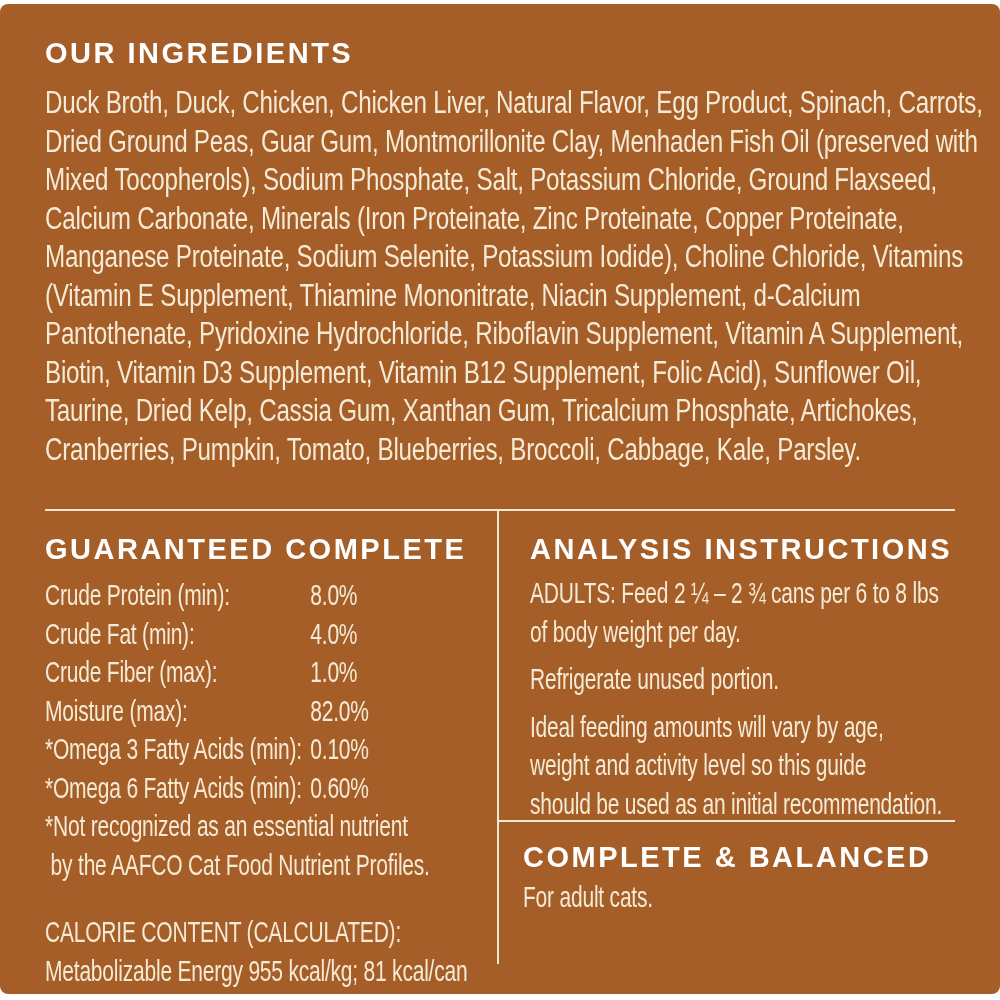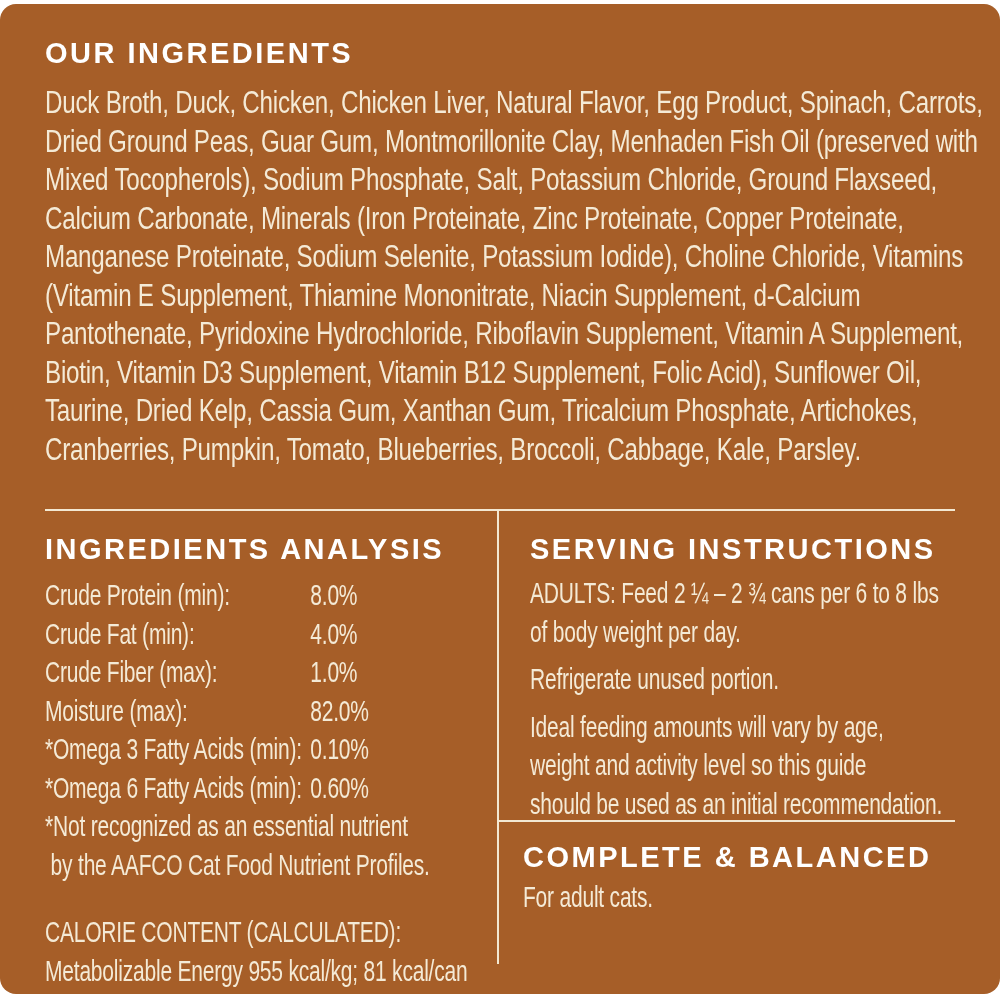--- a/index.html
+++ b/index.html
@@ -13,21 +13,21 @@
   body {
     background: #ffffff;
     font-family: "Liberation Sans", sans-serif;
     overflow: hidden;
     position: relative;
   }
   .label-panel {
     position: absolute;
     left: 0; right: 0; top: 4px; bottom: 6px;
     background: var(--background);
-    border-radius: 16px;
+    border-radius: 8px;
   }
   .hd {
     color: var(--heading);
     font-weight: bold;
     font-size: 29px;
     letter-spacing: 2.5px;
     line-height: 34px;
     white-space: nowrap;
   }
   .cond {
@@ -89,21 +89,21 @@
 Biotin, Vitamin D3 Supplement, Vitamin B12 Supplement, Folic Acid), Sunflower Oil,
 Taurine, Dried Kelp, Cassia Gum, Xanthan Gum, Tricalcium Phosphate, Artichokes,
 Cranberries, Pumpkin, Tomato, Blueberries, Broccoli, Cabbage, Kale, Parsley.</div>
   </div>
 
   <div class="divider-h-main"></div>
   <div class="divider-v"></div>
   <div class="divider-h-right"></div>
 
   <div class="col-left">
-    <div class="hd">INGREDIENTS ANALYSIS</div>
+    <div class="hd">GUARANTEED COMPLETE</div>
     <div class="cond s70 ga-table">
       <span>Crude Protein (min):</span>
       <span>8.0%</span>
       <span>Crude Fat (min):</span>
       <span>4.0%</span>
       <span>Crude Fiber (max):</span>
       <span>1.0%</span>
       <span>Moisture (max):</span>
       <span>82.0%</span>
       <span>*Omega 3 Fatty Acids (min):</span>
@@ -113,21 +113,21 @@
     </div>
     <div class="cond s70 footnote">*Not recognized as an essential nutrient
  by the AAFCO Cat Food Nutrient Profiles.</div>
     <div class="calorie">
       <div class="cond s70">CALORIE CONTENT (CALCULATED):</div>
       <div class="cond s70">Metabolizable Energy 955 kcal/kg; 81 kcal/can</div>
     </div>
   </div>
 
   <div class="col-right">
-    <div class="hd">SERVING INSTRUCTIONS</div>
+    <div class="hd">ANALYSIS INSTRUCTIONS</div>
     <div class="cond s70 serving-p1">ADULTS: Feed 2 ¼ – 2 ¾ cans per 6 to 8 lbs
 of body weight per day.</div>
     <div class="cond s70 serving-p2">Refrigerate unused portion.</div>
     <div class="cond s70 serving-p3">Ideal feeding amounts will vary by age,
 weight and activity level so this guide
 should be used as an initial recommendation.</div>
   </div>
 
   <div class="complete">
     <div class="hd">COMPLETE &amp; BALANCED</div>

